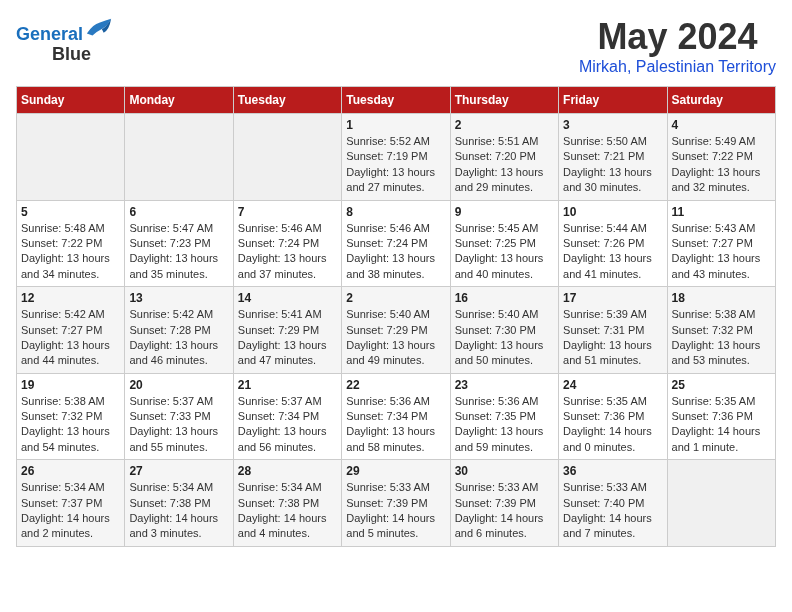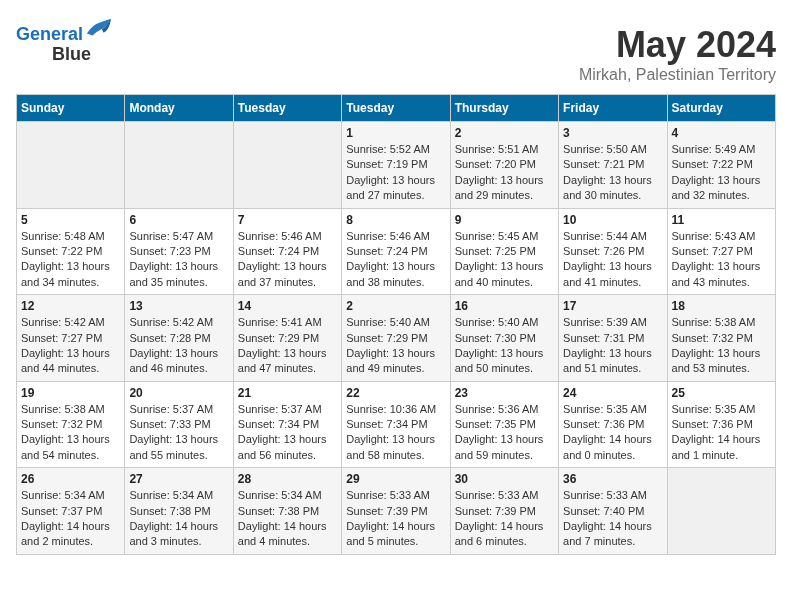--- a/index.html
+++ b/index.html
@@ -28,39 +28,38 @@
     }
     .logo-text span {
       color: #1a6fbd;
     }
     .logo-bird {
       width: 28px;
       height: 24px;
       margin-left: 2px;
     }
     .title-block {
-      text-align: right;
-      margin-top: 8px;
+      text-align: center;
     }
     .month-title {
       font-size: 36px;
       font-weight: bold;
       color: #333;
     }
     .location-title {
       font-size: 16px;
-      color: #737373;
+      color: #1d4ed8;
     }
     .calendar {
       width: 100%;
       border-collapse: collapse;
       font-size: 11px;
     }
     .calendar th {
-      background-color: #0369a1;
+      background-color: #b91c1c;
       color: #fff;
       padding: 6px 4px;
       text-align: left;
       font-size: 12px;
       font-weight: bold;
       border: 1px solid #ccc;
     }
     .calendar td {
       vertical-align: top;
       border: 1px solid #ccc;
@@ -255,21 +254,21 @@
 Daylight: 13 hours and 55 minutes.</div>
         </td>
         <td>
           <div class="day-number">21</div>
           <div class="day-info">Sunrise: 5:37 AM
 Sunset: 7:34 PM
 Daylight: 13 hours and 56 minutes.</div>
         </td>
         <td>
           <div class="day-number">22</div>
-          <div class="day-info">Sunrise: 10:36 AM
+          <div class="day-info">Sunrise: 5:36 AM
 Sunset: 7:34 PM
 Daylight: 13 hours and 58 minutes.</div>
         </td>
         <td>
           <div class="day-number">23</div>
           <div class="day-info">Sunrise: 5:36 AM
 Sunset: 7:35 PM
 Daylight: 13 hours and 59 minutes.</div>
         </td>
         <td>

